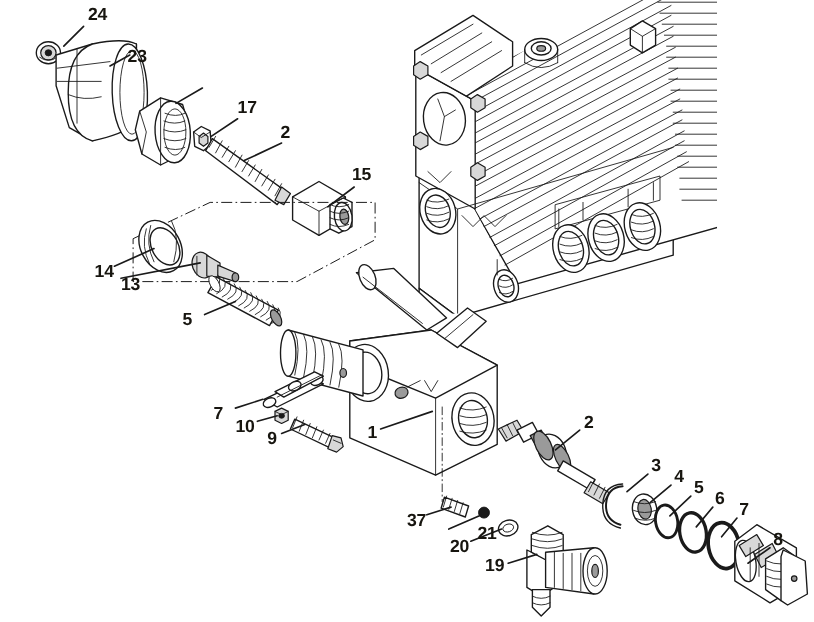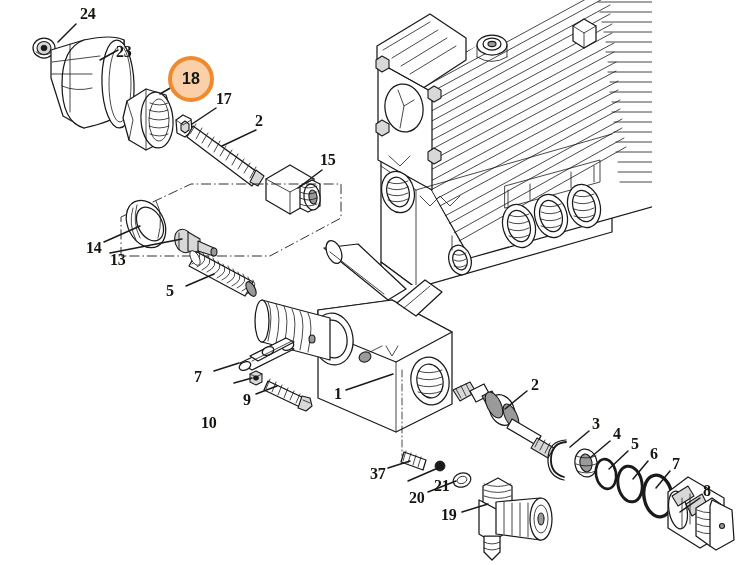--- a/index.html
+++ b/index.html
@@ -15,21 +15,21 @@
     width:740px;height:565px;
     background:#ffffff;
   }
   #diagram-svg{
     position:absolute;top:0;left:0;
     width:740px;height:565px;
     display:block;
   }
   .callout-label{
     position:absolute;
-    font-family:Liberation Serif, serif;
+    font-family:Liberation Sans, sans-serif;
     font-weight:bold;
     font-size:16px;
     color:#17150f;
     line-height:1;
     white-space:nowrap;
     letter-spacing:-0.2px;
     user-select:none;
     text-align:right;
   }
   .badge-18{
@@ -545,32 +545,29 @@
 
   <div class="callout-label" style="left:334px;top:386px;">1</div>
   <div class="callout-label" style="left:531px;top:377px;">2</div>
   <div class="callout-label" style="left:592px;top:416px;">3</div>
   <div class="callout-label" style="left:613px;top:426px;">4</div>
   <div class="callout-label" style="left:631px;top:436px;">5</div>
   <div class="callout-label" style="left:650px;top:446px;">6</div>
   <div class="callout-label" style="left:672px;top:456px;">7</div>
   <div class="callout-label" style="left:703px;top:483px;">8</div>
   <div class="callout-label" style="left:243px;top:392px;">9</div>
-  <div class="callout-label" style="left:201px;top:381px;margin-top:34px;">10</div>
+  <div class="callout-label" style="left:214px;top:381px;">10</div>
   <div class="callout-label" style="left:194px;top:369px;">7</div>
   <div class="callout-label" style="left:166px;top:283px;">5</div>
   <div class="callout-label" style="left:110px;top:252px;">13</div>
   <div class="callout-label" style="left:86px;top:240px;">14</div>
   <div class="callout-label" style="left:320px;top:152px;">15</div>
   <div class="callout-label" style="left:255px;top:113px;">2</div>
   <div class="callout-label" style="left:216px;top:91px;">17</div>
   <div class="callout-label" style="left:441px;top:507px;">19</div>
   <div class="callout-label" style="left:409px;top:490px;">20</div>
   <div class="callout-label" style="left:390px;top:478px;margin-left:44px;">21</div>
   <div class="callout-label" style="left:370px;top:466px;">37</div>
   <div class="callout-label" style="left:116px;top:32px;margin-top:12px;">23</div>
   <div class="callout-label" style="left:80px;top:6px;">24</div>
 
-  <div class="badge-18" style="left:168px;top:56px;">
-    <span class="badge-text">18</span>
-  </div>
 
 </div>
 
 </body></html>

